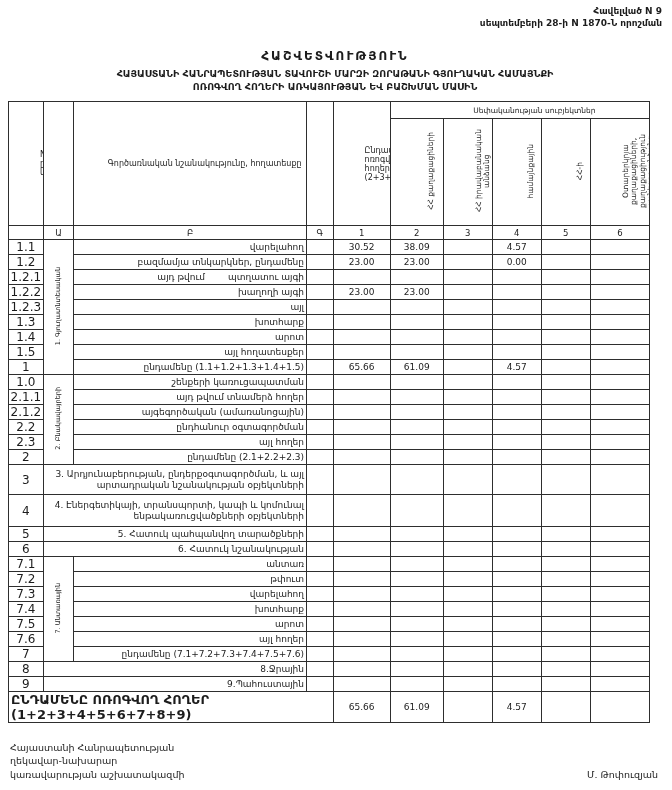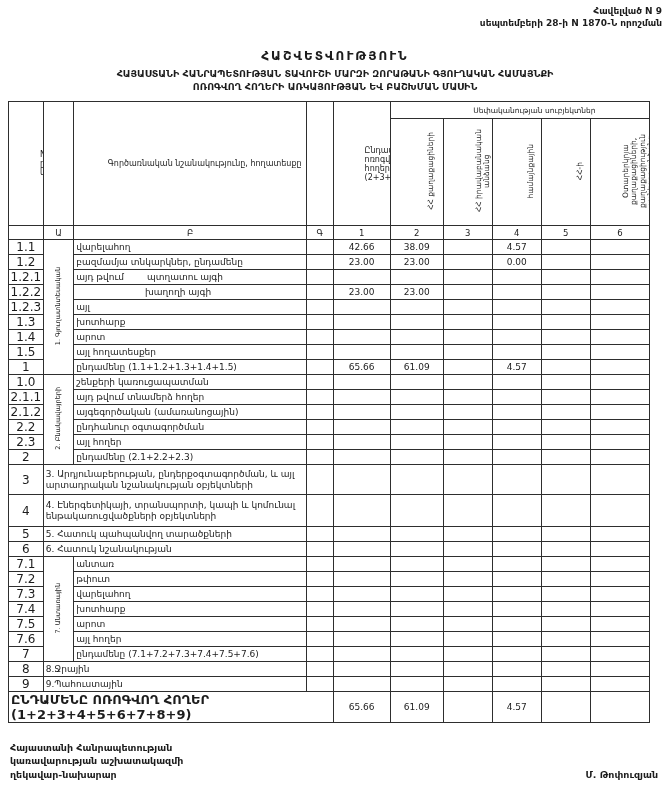--- a/index.html
+++ b/index.html
@@ -18,41 +18,41 @@
   th, td { border: 1px solid #2e2e2e; padding: 0 2px; overflow: hidden; }
   th { font-weight: 400; font-size: 8px; text-align: center; vertical-align: middle; padding-left: 31px; }
 
   .grp-hdr { height: 16px; font-size: 7.5px; }
   .subrow th { height: 106px; vertical-align: middle; }
   .idxrow td { height: 13px; text-align: center; font-size: 8.5px; }
 
   tbody tr { height: 15px; }
   tbody td { font-size: 9px; vertical-align: middle; }
   td.nn  { text-align: center; font-size: 12px; padding: 0 1px; }
-  td.lbl { text-align: left; white-space: pre-wrap; line-height: 1.12; }
+  td.lbl { text-align: right; white-space: pre-wrap; line-height: 1.12; }
   td.val { text-align: center; font-size: 9px; }
   td.totlbl { font-weight: 700; font-size: 13px; white-space: pre-wrap; }
   td.grpcell { text-align: center; vertical-align: middle; }
 
   .vert {
     display: inline-block;
     writing-mode: vertical-rl;
     transform: rotate(180deg);
     line-height: 1.12;
     white-space: normal;
   }
   .subrow .vert { max-height: 100px; font-size: 7.5px; }
   th.purpose-th .vert { max-height: 116px; font-size: 8px; }
   th.code-th .vert { max-height: 116px; font-size: 8px; }
   td.grpcell .vert { font-size: 6.5px; }
 
   .footer {
     display: flex; justify-content: space-between; align-items: flex-end;
     margin-top: 18px; padding: 0 4px 0 2px;
-    font-weight: 700; font-size: 9.5px; line-height: 1.4; gap: 40px;
+    font-weight: 400; font-size: 9.5px; line-height: 1.4; gap: 40px;
   }
 </style>
 </head>
 <body>
 
 <div class="sheet">
 
   <div class="annex">
     <div>Հավելված N 9</div>
     <div>սեպտեմբերի 28-ի N 1870-Ն որոշման</div>
@@ -110,21 +110,21 @@
         <td>5</td>
         <td>6</td>
       </tr>
     </thead>
     <tbody>
         <tr>
           <td class="nn">1.1</td>
           <td class="grpcell" rowspan="9"><span class="vert" style="max-height: 127px;">1. Գյուղատնտեսական</span></td>
           <td class="lbl">վարելահող</td>
           <td class="code"></td>
-          <td class="val">42.66</td>
+          <td class="val">30.52</td>
           <td class="val">38.09</td>
           <td class="val"></td>
           <td class="val">4.57</td>
           <td class="val"></td>
           <td class="val"></td>
         </tr>
         <tr>
           <td class="nn">1.2</td>
           <td class="lbl">բազմամյա տնկարկներ, ընդամենը</td>
           <td class="code"></td>
@@ -431,19 +431,19 @@
           <td class="val">4.57</td>
           <td class="val"></td>
           <td class="val"></td>
         </tr>
       </tbody>
   </table>
 
   <div class="footer">
     <div>
       <div>Հայաստանի Հանրապետության</div>
+      <div>ղեկավար-նախարար</div>
       <div>կառավարության աշխատակազմի</div>
-      <div>ղեկավար-նախարար</div>
     </div>
     <div>Մ. Թոփուզյան</div>
   </div>
 
 </div>
 
 </body></html>

